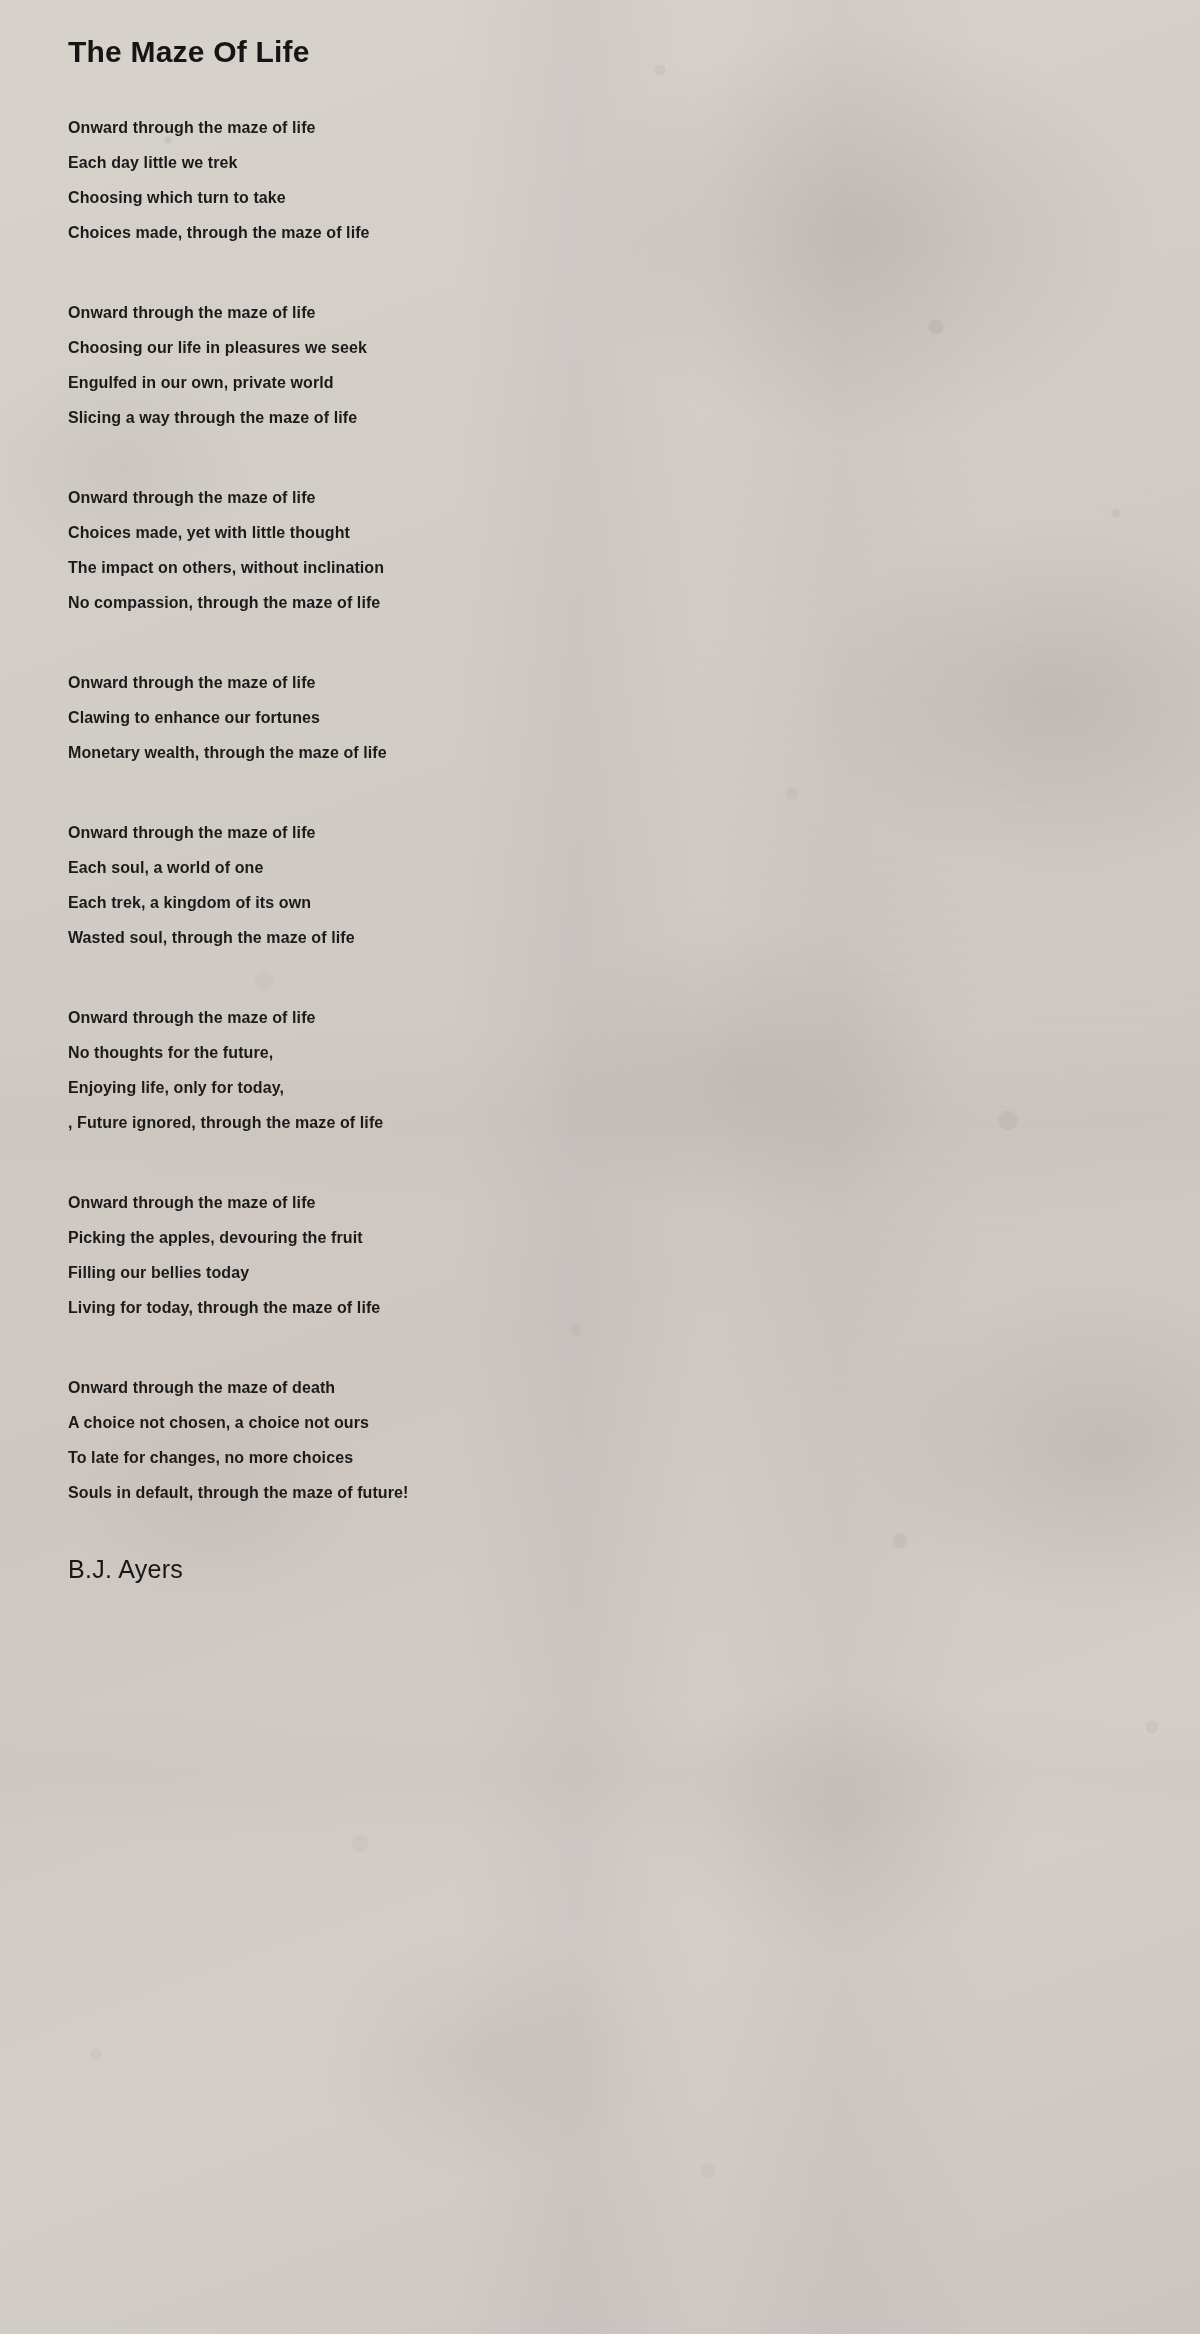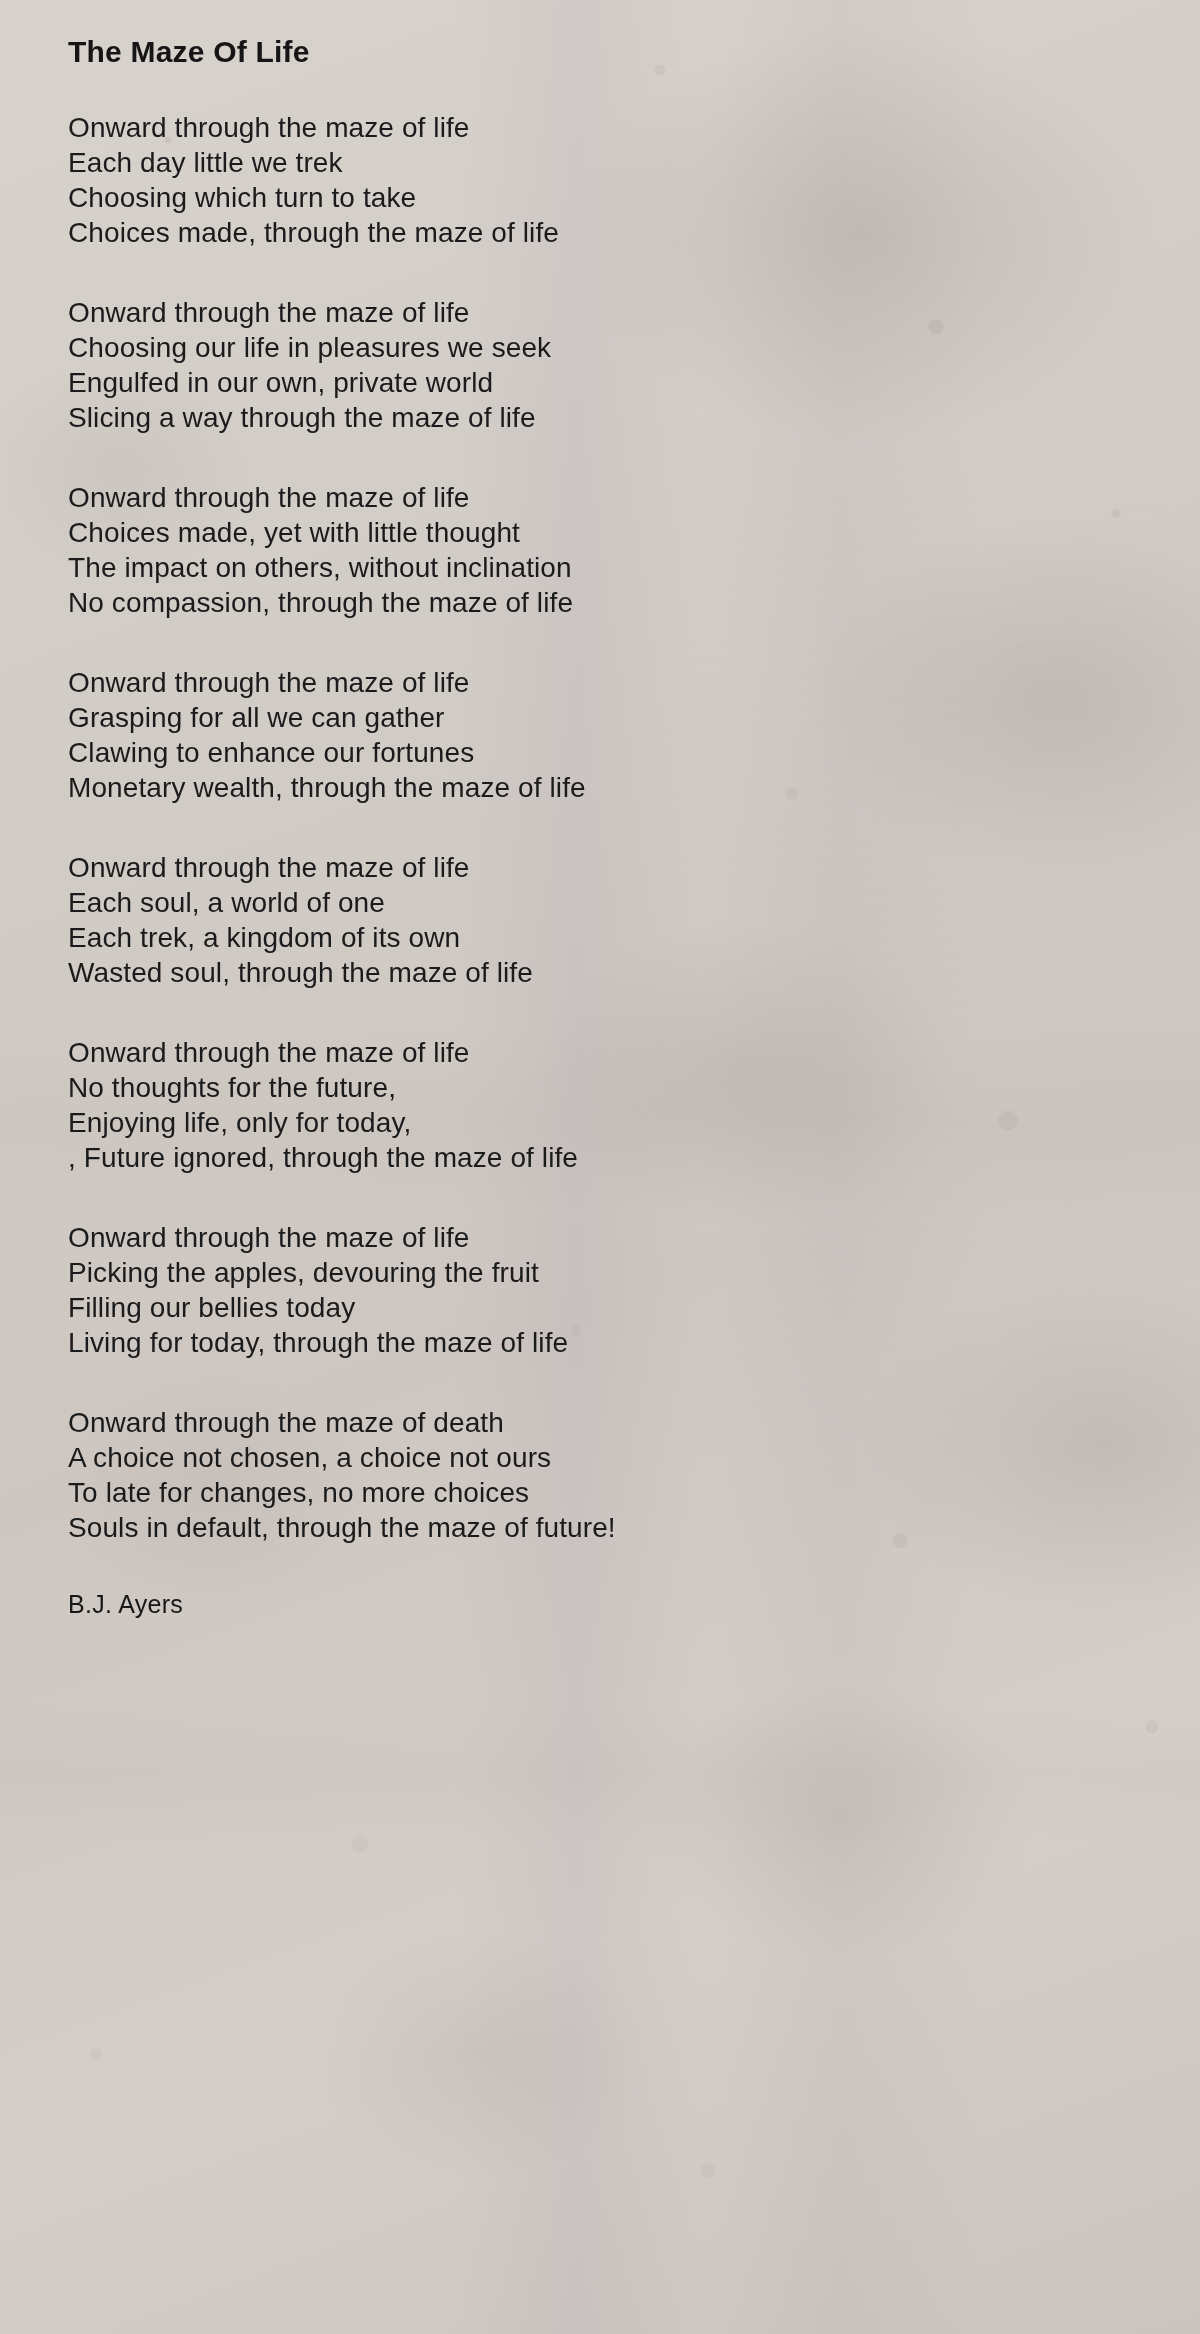--- a/index.html
+++ b/index.html
@@ -91,22 +91,22 @@
     font-weight: bold;
     color: #151515;
     letter-spacing: 0.2px;
     margin: 0 0 40px 0;
     line-height: 1.2;
   }
   .stanza {
     margin: 0 0 45px 0;
   }
   .line {
-    font-size: 28px;
-    font-weight: normal;
+    font-size: 16px;
+    font-weight: bold;
     color: #1b1b1b;
     line-height: 35px;
     letter-spacing: 0.1px;
     white-space: pre-wrap;
   }
   .author {
     margin-top: 34px;
     font-size: 25px;
     color: #171717;
     letter-spacing: 0.3px;
@@ -139,21 +139,20 @@
 
     <div class="stanza">
       <div class="line">Onward through the maze of life</div>
       <div class="line">Choices made, yet with little thought</div>
       <div class="line">The impact on others, without inclination</div>
       <div class="line">No compassion, through the maze of life</div>
     </div>
 
     <div class="stanza">
       <div class="line">Onward through the maze of life</div>
-      <div class="line">Grasping for all we can gather</div>
       <div class="line">Clawing to enhance our fortunes</div>
       <div class="line">Monetary wealth, through the maze of life</div>
     </div>
 
     <div class="stanza">
       <div class="line">Onward through the maze of life</div>
       <div class="line">Each soul, a world of one</div>
       <div class="line">Each trek, a kingdom of its own</div>
       <div class="line">Wasted soul, through the maze of life</div>
     </div>

